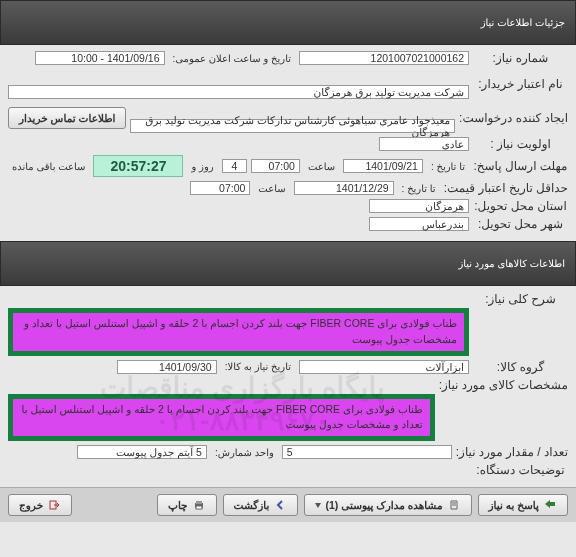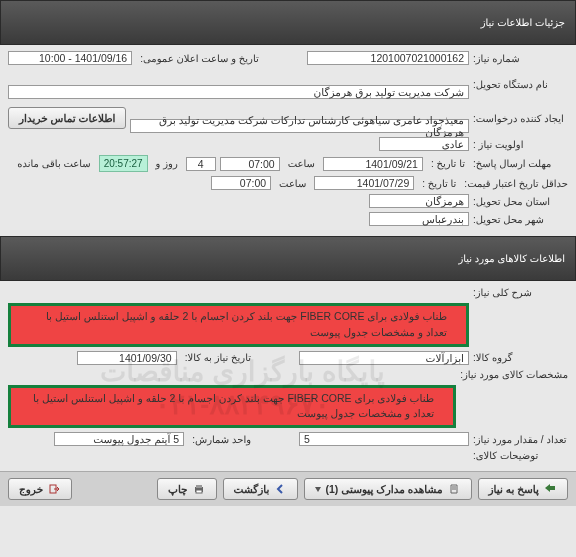--- a/index.html
+++ b/index.html
@@ -26,45 +26,45 @@
   padding: 6px 8px;
 }
 .row {
   display: flex;
   align-items: center;
   margin-bottom: 4px;
   gap: 4px;
 }
 .label {
   color: #333;
-  font-size: 10px;
+  font-size: 12px;
   white-space: nowrap;
   min-width: 95px;
-  text-align: left;
+  text-align: center;
 }
 .label-inline {
   color: #333;
   font-size: 10px;
   white-space: nowrap;
   padding: 0 4px;
 }
 .input-box {
   background: #fff;
   border: 1px solid #999;
   padding: 2px 4px;
   font-size: 10.5px;
   color: #333;
   height: 14px;
   display: flex;
   align-items: center;
 }
 .textarea-box {
-  background: #ef4444;
-  border: 3px solid #15803d;
-  padding: 3px 19px;
+  background: #d946ef;
+  border: 5px solid #15803d;
+  padding: 3px 7px;
   font-size: 10.5px;
   color: #333;
   line-height: 1.5;
   min-height: 30px;
 }
 .btn {
   background: linear-gradient(to bottom, #f8f8f8, #ddd);
   border: 1px solid #888;
   border-radius: 3px;
   padding: 3px 10px;
@@ -88,44 +88,45 @@
   background: #d0d0d0;
   border-top: 1px solid #aaa;
   padding: 6px 8px;
   display: flex;
   gap: 6px;
   align-items: center;
 }
 .countdown {
   background: #b8f0d8;
   border: 1px solid #7ac0a0;
-  padding: 2px 4px;
-  font-size: 10px;
+  padding: 2px 16px;
+  font-size: 14px;
   color: #1a6040;
+  font-weight: bold;
 }
 .watermark {
   position: absolute;
   font-size: 28px;
   color: rgba(0,0,0,0.08);
   font-weight: bold;
   left: 100px;
   bottom: 50px;
   z-index: 1;
   pointer-events: none;
   letter-spacing: 3px;
 }
 .content-wrap {
   position: relative;
 }
 .flex-grow { flex: 1; margin-top: 16px; }
 .w-100 { width: 100px; }
 .w-90 { width: 90px; }
 .w-60 { width: 60px; }
 .w-30 { width: 30px; }
-.w-170 { width: 170px; margin-left: 40px; }
+.w-170 { width: 170px; }
 .triangle {
   width: 0;
   height: 0;
   border-left: 3px solid transparent;
   border-right: 3px solid transparent;
   border-top: 5px solid #555;
   display: inline-block;
 }
 </style>
 </head>
@@ -140,21 +141,21 @@
 <div class="form-area">
 
   <div class="row">
     <span class="label">شماره نیاز:</span>
     <div class="input-box w-170">1201007021000162</div>
     <span class="label-inline">تاریخ و ساعت اعلان عمومی:</span>
     <div class="input-box" style="width:130px">1401/09/16 - 10:00</div>
   </div>
 
   <div class="row">
-    <span class="label">نام دستگاه تحویل:</span>
+    <span class="label">نام اعتبار خریدار:</span>
     <div class="input-box flex-grow">شرکت مدیریت تولید برق هرمزگان</div>
   </div>
 
   <div class="row">
     <span class="label">ایجاد کننده درخواست:</span>
     <div class="input-box flex-grow">معیذجواد عامری سیاهوئی کارشناس تدارکات شرکت مدیریت تولید برق هرمزگان</div>
     <button class="btn">
       <span>اطلاعات تماس خریدار</span>
     </button>
   </div>
@@ -172,21 +173,21 @@
     <div class="input-box w-60">07:00</div>
     <div class="input-box w-30" style="text-align:center;justify-content:center">4</div>
     <span class="label-inline">روز و</span>
     <div class="countdown">20:57:27</div>
     <span class="label-inline">ساعت باقی مانده</span>
   </div>
 
   <div class="row">
     <span class="label">حداقل تاریخ اعتبار قیمت:</span>
     <span class="label-inline">تا تاریخ :</span>
-    <div class="input-box w-100">1401/07/29</div>
+    <div class="input-box w-100">1401/12/29</div>
     <span class="label-inline">ساعت</span>
     <div class="input-box w-60">07:00</div>
   </div>
 
   <div class="row">
     <span class="label">استان محل تحویل:</span>
     <div class="input-box w-100">هرمزگان</div>
   </div>
 
   <div class="row">
@@ -223,21 +224,21 @@
   </div>
 
   <div class="row">
     <span class="label">تعداد / مقدار مورد نیاز:</span>
     <div class="input-box w-170" style="text-align:left;justify-content:flex-end">5</div>
     <span class="label-inline">واحد شمارش:</span>
     <div class="input-box" style="width:130px">5 آیتم جدول پیوست</div>
   </div>
 
   <div class="row" style="align-items:flex-start">
-    <span class="label">توضیحات کالای:</span>
+    <span class="label">توضیحات دستگاه:</span>
   </div>
 
 </div>
 
 <div class="footer-bar">
   <button class="btn">
     <span class="icon-box">
       <svg width="12" height="12" viewBox="0 0 12 12">
             <path d="M1 5 L6 1 L6 3 L11 3 L11 7 L6 7 L6 9 Z" fill="#3a7a3a"></path>
           </svg>

